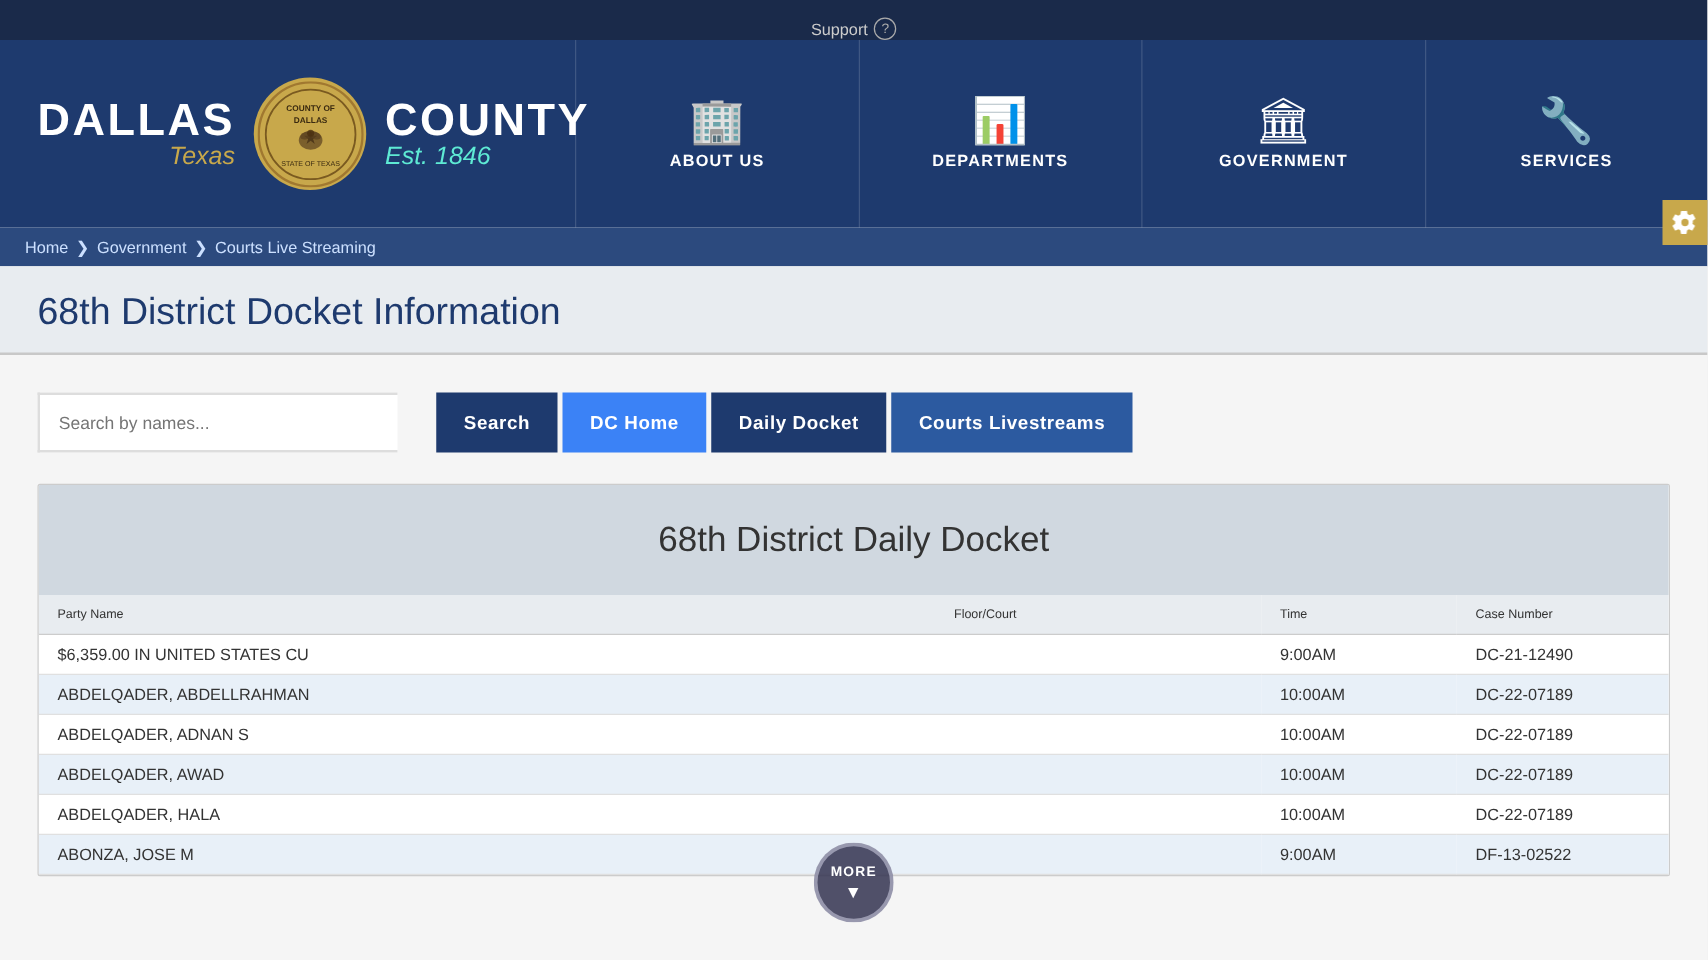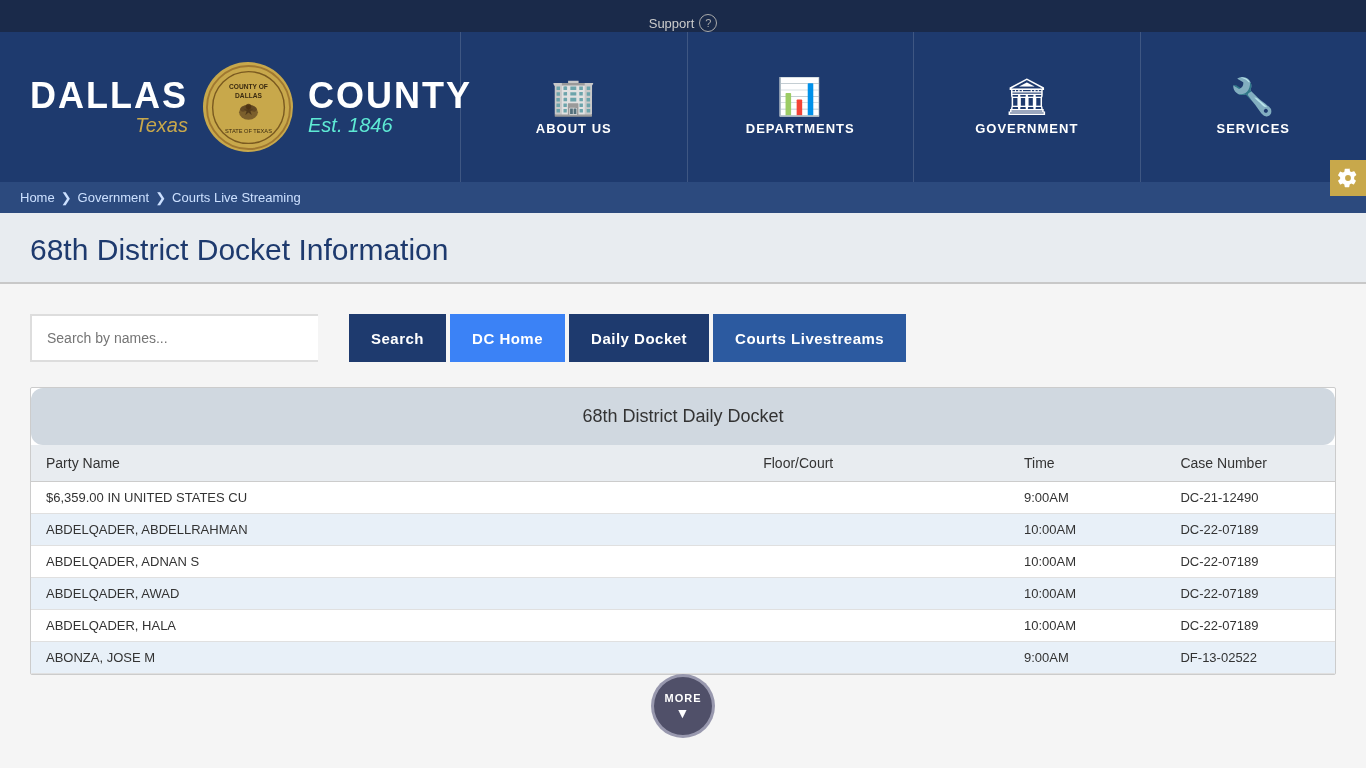--- a/index.html
+++ b/index.html
@@ -240,37 +240,36 @@
     
     .table-container {
       background: white;
       border: 1px solid #ccc;
       border-radius: 2px;
       overflow: hidden;
     }
     .table-title {
       background: #d0d8e0;
       text-align: center;
-      padding: 18px;
-      font-size: 18px;
+      padding: 28px;
+      font-size: 28px;
       color: #333;
       font-weight: normal;
-      border-radius: 12px;
     }
     table {
       width: 100%;
       border-collapse: collapse;
     }
     thead tr {
       background: #e8ecf0;
     }
     thead th {
       padding: 10px 15px;
       text-align: left;
-      font-size: 14px;
+      font-size: 10px;
       color: #333;
       font-weight: normal;
       border-bottom: 1px solid #ccc;
     }
     tbody tr:nth-child(even) {
       background: #e8f0f8;
     }
     tbody tr:nth-child(odd) {
       background: white;
     }

